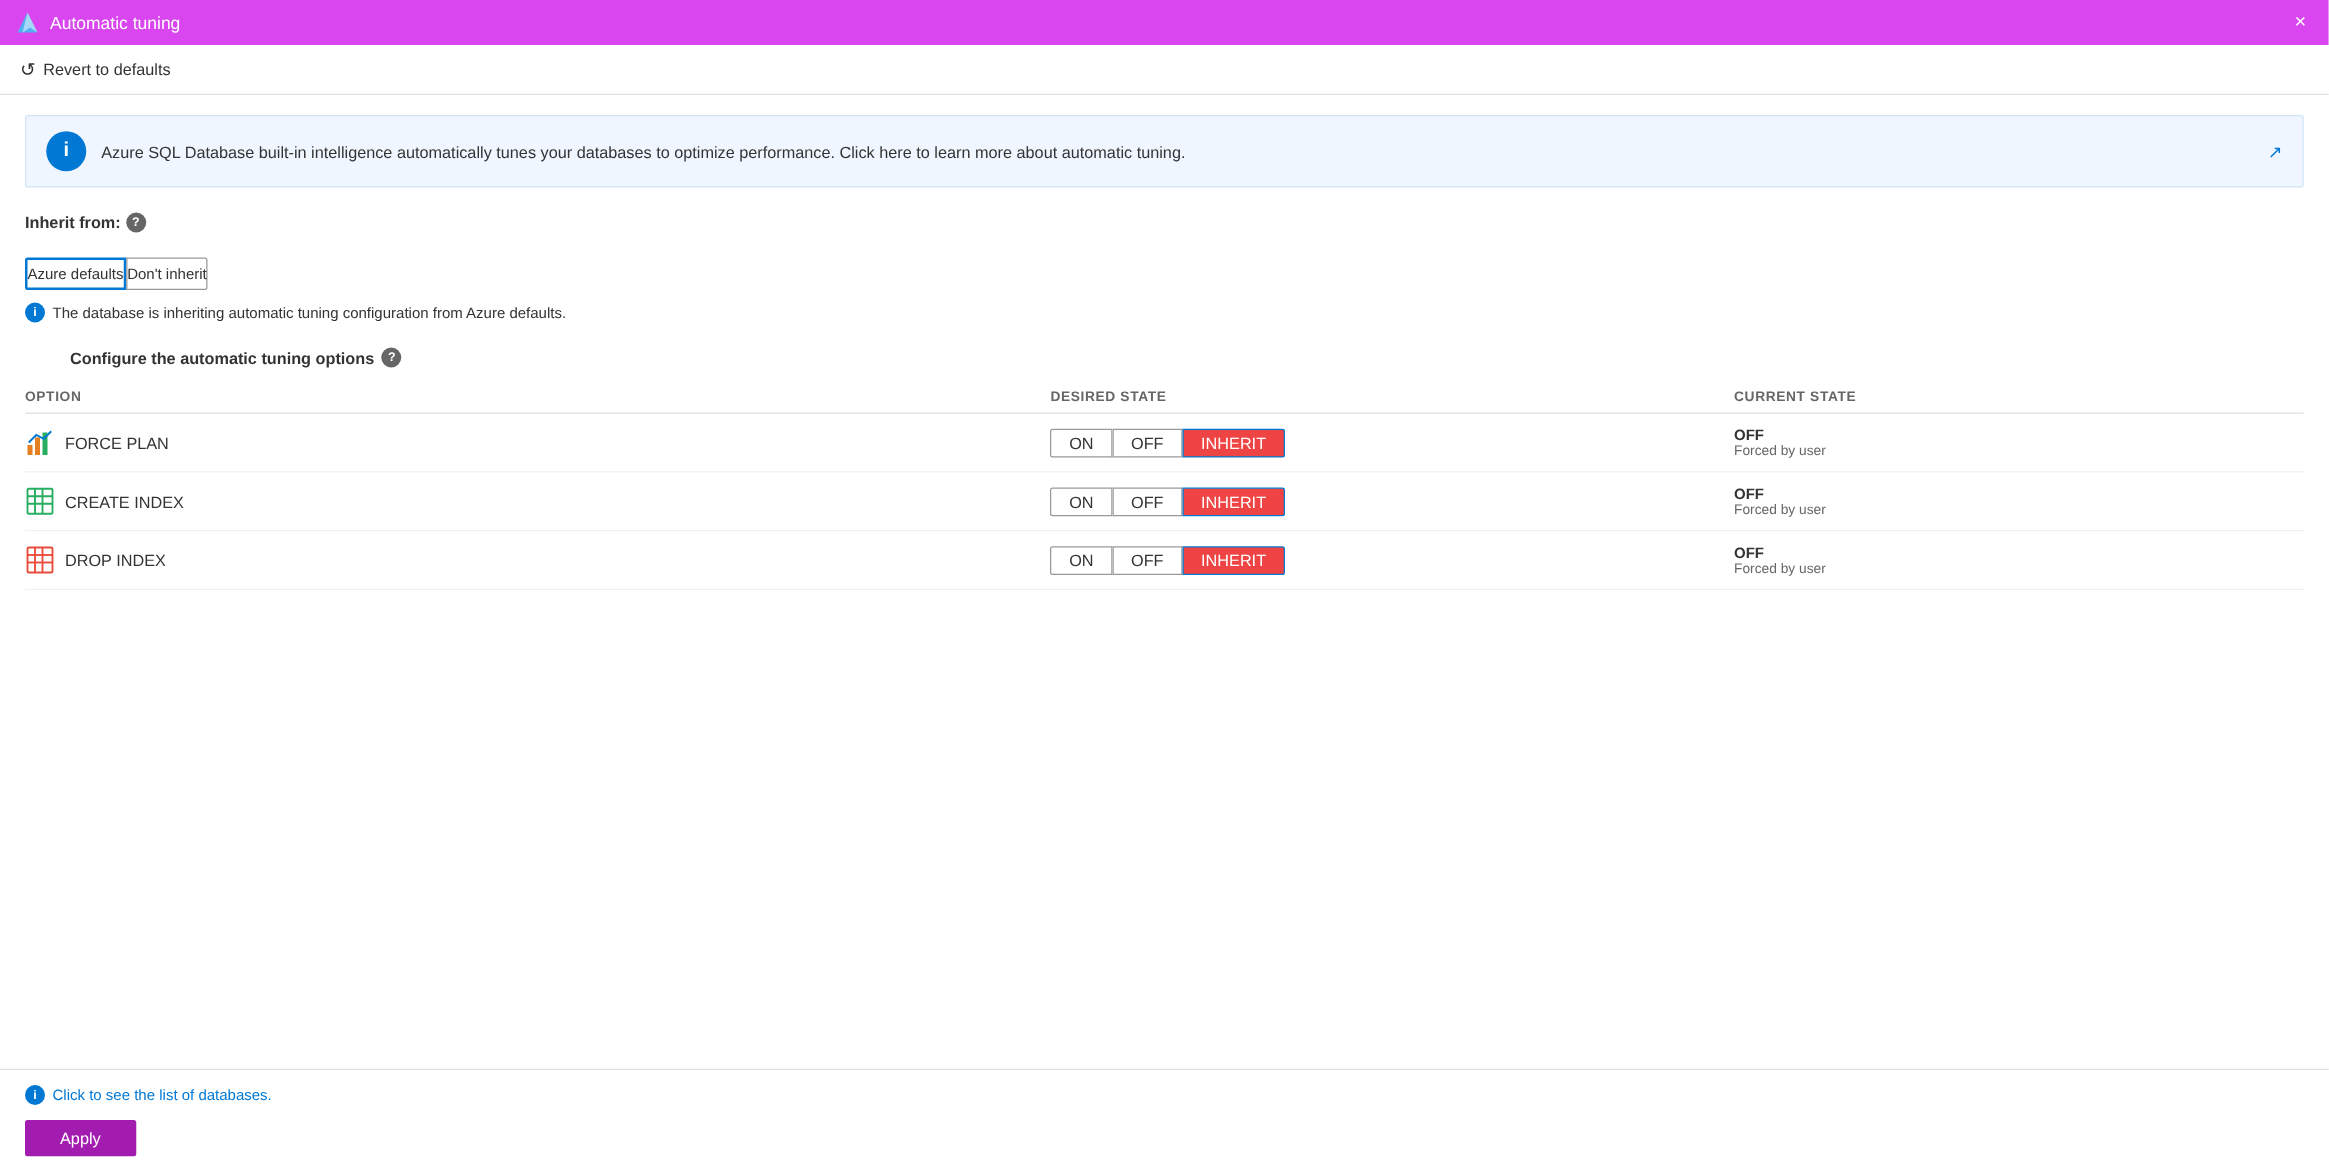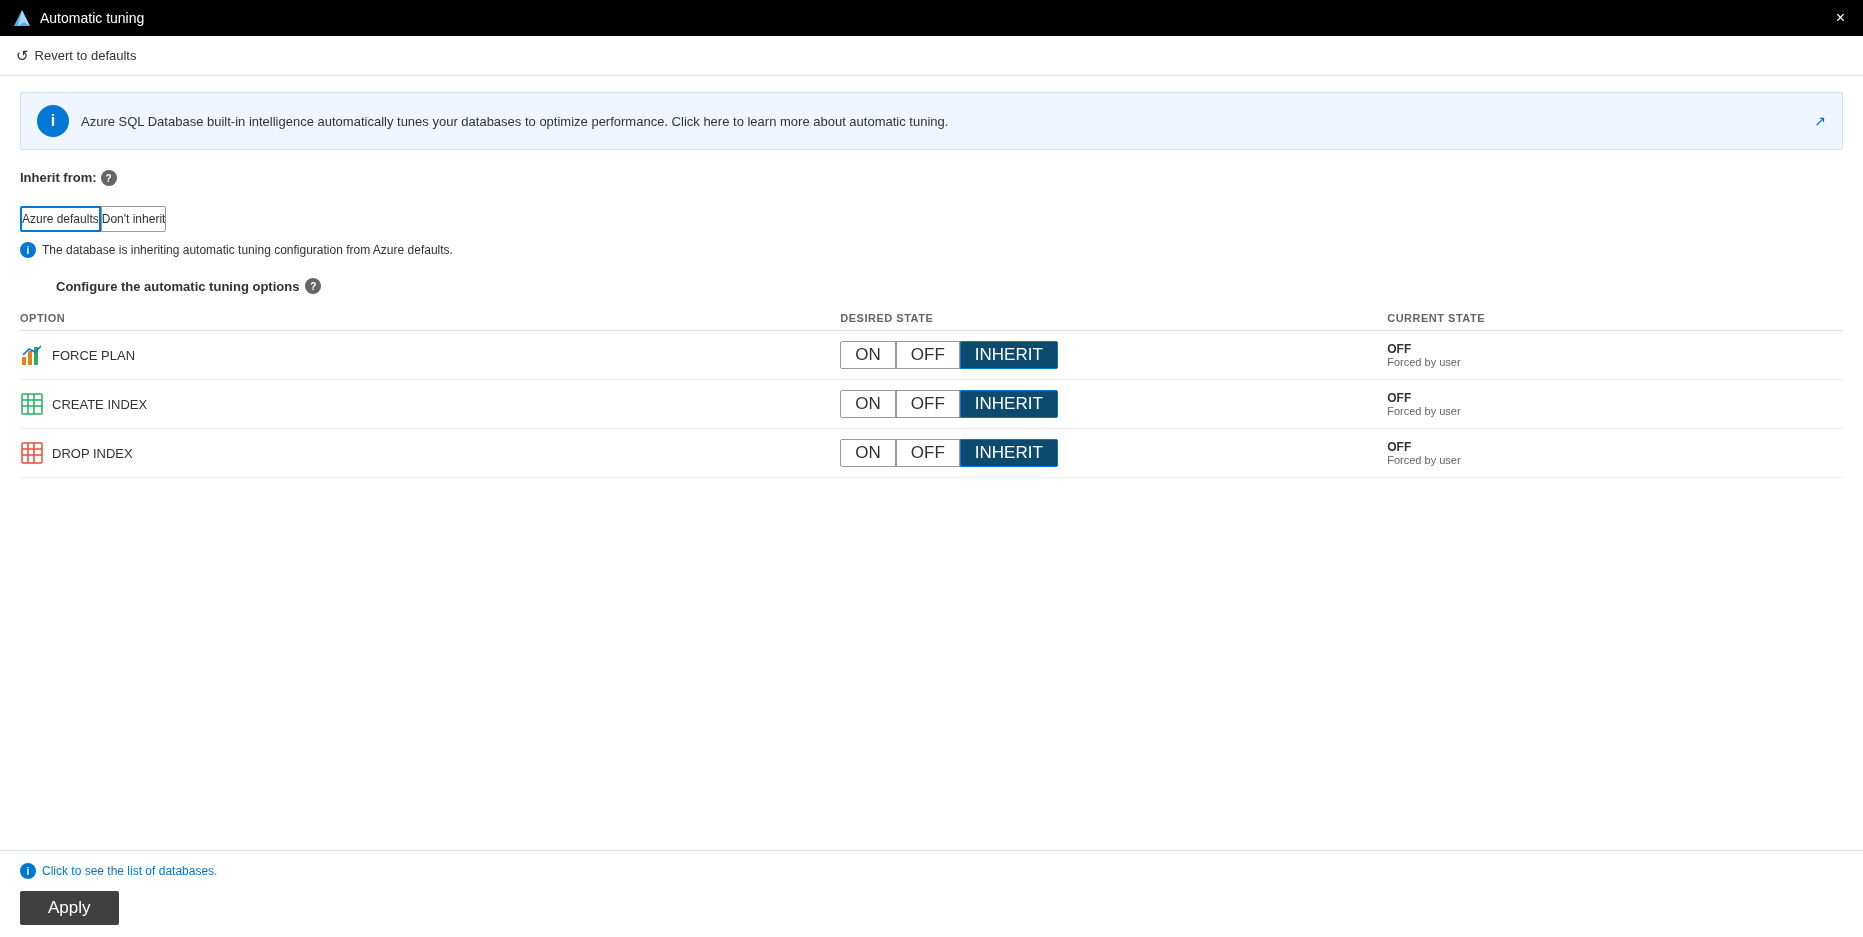--- a/index.html
+++ b/index.html
@@ -1,19 +1,19 @@
 <!DOCTYPE html>
 <html><head>
   <meta charset="utf-8">
   <style>
     * { box-sizing: border-box; margin: 0; padding: 0; }
     body { font-family: 'Segoe UI', Arial, sans-serif; font-size: 13px; background: #fff; color: #333; height: 937px; overflow: hidden; }
 
     .title-bar {
-      background: #000000;
+      background: #d946ef;
       color: #fff;
       display: flex;
       align-items: center;
       justify-content: space-between;
       padding: 0 12px;
       height: 36px;
       flex-shrink: 0;
     }
     .title-bar-left {
       display: flex;
@@ -206,27 +206,27 @@
     }
 
     .toggle-group {
       display: flex;
     }
     .toggle-btn {
       padding: 3px 14px;
       border: 1px solid #999;
       background: #fff;
       cursor: pointer;
-      font-size: 17px;
+      font-size: 13px;
       color: #333;
     }
     .toggle-btn:first-child { border-radius: 2px 0 0 2px; }
     .toggle-btn:last-child { border-radius: 0; }
     .toggle-btn.inherit {
-      background: #0c4a6e;
+      background: #ef4444;
       color: #fff;
       border-color: #0078d4;
       border-radius: 0 2px 2px 0;
     }
 
     .current-state {
       font-size: 12px;
     }
     .current-state .state-value {
       font-weight: 600;
@@ -250,25 +250,25 @@
       color: #333;
       margin-bottom: 12px;
     }
     .bottom-link {
       color: #0078d4;
       cursor: pointer;
       text-decoration: none;
     }
 
     .apply-btn {
-      background: #404040;
+      background: #a21caf;
       color: #fff;
       border: none;
       padding: 7px 28px;
-      font-size: 17px;
+      font-size: 13px;
       cursor: pointer;
       border-radius: 2px;
     }
 
     .main-wrapper {
       display: flex;
       flex-direction: column;
       height: 937px;
     }
     .scrollable-content {

